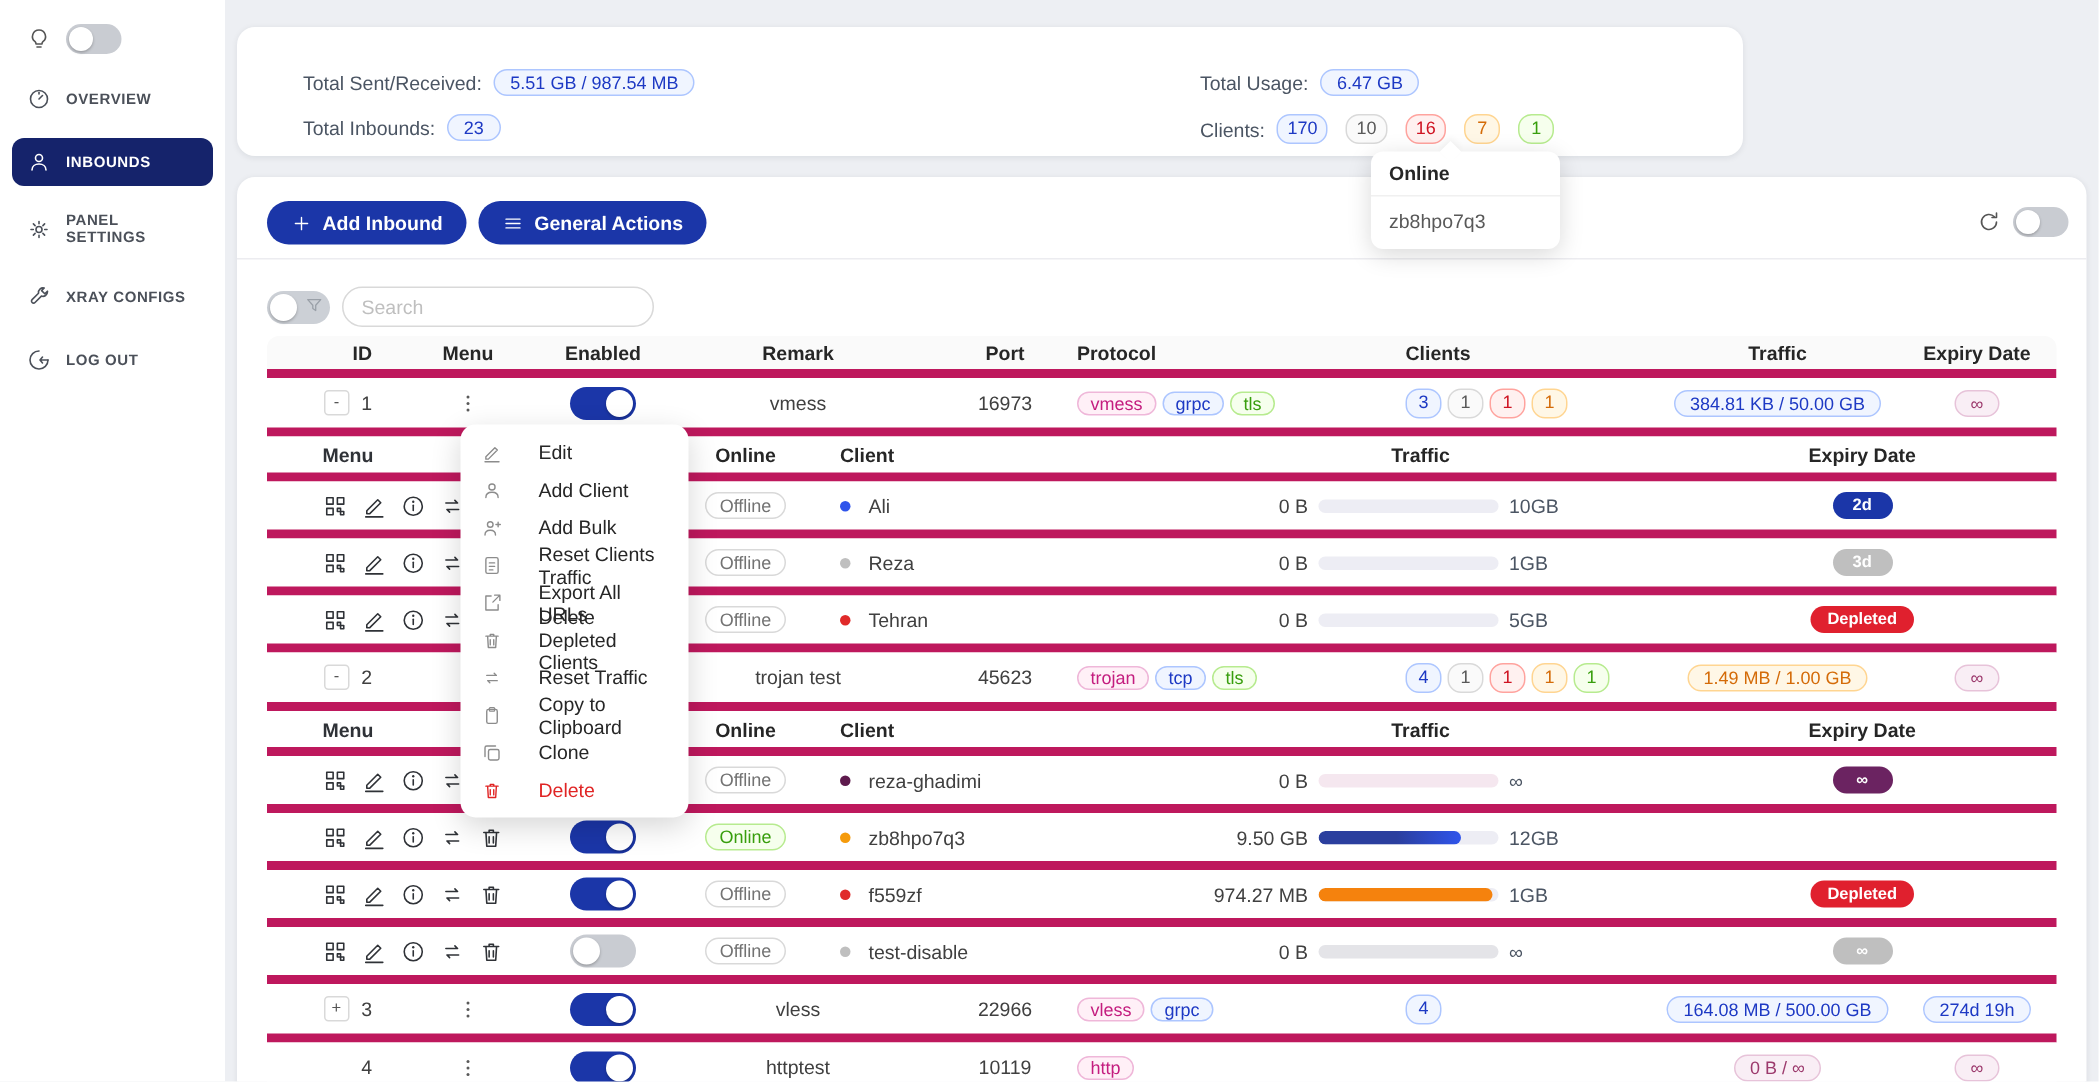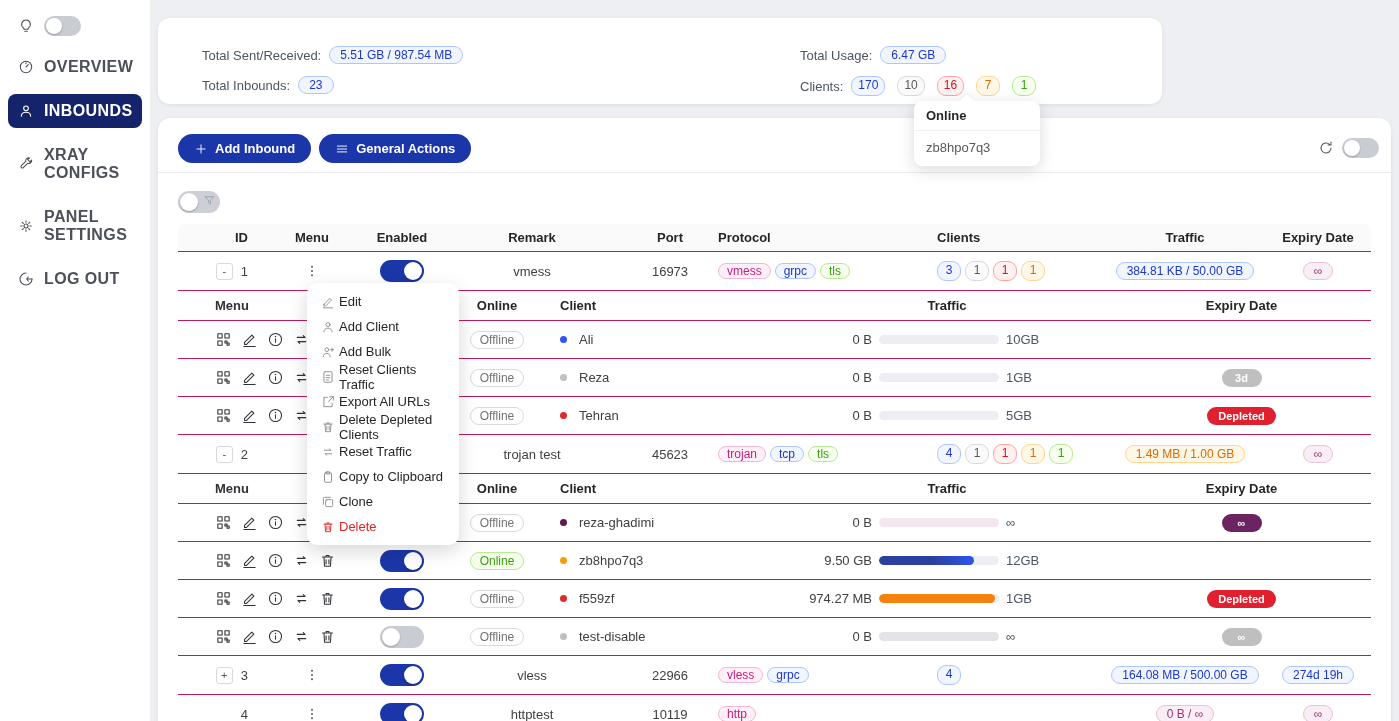--- a/index.html
+++ b/index.html
@@ -6,21 +6,21 @@
   body{
     width:1399px;height:721px;position:relative;overflow:hidden;
     background:#edeff3;color:#404040;
     font-family:"Liberation Sans","DejaVu Sans",sans-serif;font-size:13px;
   }
   svg.ic{width:16px;height:16px;fill:none;stroke:currentColor;stroke-width:1.6;stroke-linecap:round;stroke-linejoin:round;flex:none}
   
   .sidebar{position:absolute;left:0;top:0;width:150px;height:721px;background:#fff;z-index:5}
   .sb-bulb{display:flex;align-items:center;gap:10px;padding:16px 0 4px 18px;color:#555}
   .sb-item{display:flex;align-items:center;gap:10px;margin:10px 8px 0 8px;padding:8px 10px;border-radius:8px;
-    font-size:16px;font-weight:700;letter-spacing:.4px;color:#4b5059;cursor:pointer}
+    font-size:10px;font-weight:700;letter-spacing:.4px;color:#4b5059;cursor:pointer}
   .sb-item.active{background:var(--primary-dark);color:#fff}
   
   .tg{width:44px;height:22px;border-radius:11px;display:inline-block;position:relative;cursor:pointer;flex:none}
   .tg .knob{position:absolute;top:2px;width:18px;height:18px;border-radius:50%;background:#fff;box-shadow:0 1px 2px rgba(0,0,0,.25)}
   .tg.on{background:var(--primary)} .tg.on .knob{left:24px}
   .tg.off{background:#c9ccd2} .tg.off .knob{left:2px}
   .tg.sm{width:37px;height:20px}.tg.sm .knob{width:16px;height:16px}
   .tg.filter{width:42px;height:22px;background:#ccd0d6}
   .tg.filter .funnel{position:absolute;right:4px;top:3px;color:#9aa0a8}
   
@@ -44,21 +44,21 @@
   .sp-red{background:var(--solid-red)} .sp-orange{background:var(--solid-orange)} .sp-plum{background:var(--solid-plum)}
   .st{display:inline-block;padding:1px 9px;border-radius:11px;font-size:12px;border:1px solid}
   .st-off{color:#737373;border-color:#d9d9d9;background:#fff}
   .st-on{color:var(--green-text);border-color:var(--green-border);background:var(--green-bg)}
   
   .btn{height:29px;border:none;border-radius:15px;background:var(--primary);color:#fff;display:inline-flex;align-items:center;gap:7px;padding:0 16px;font-size:13px;font-weight:600;cursor:pointer;font-family:inherit}
   .search{width:208px;height:27px;border:1px solid #d9d9d9;border-radius:14px;padding:0 12px;font-size:13px;color:#404040;outline:none;font-family:inherit;box-sizing:border-box}
   .search::placeholder{color:#bfbfbf}
   
   .table{position:absolute;left:20px;top:106px;width:1193px}
-  .r{display:flex;box-sizing:border-box;border-bottom:1px solid #be185d;background:#fff}
+  .r{display:flex;box-sizing:border-box;border-bottom:6px solid #be185d;background:#fff}
   .r.th{height:28px;background:#fafafa;border-radius:8px 8px 0 0;font-weight:700;color:#262626}
   .r.ib{height:39px}
   .r.sh{height:30px;font-weight:700;color:#262626}
   .r.cr{height:38px}
   .c{box-sizing:border-box;flex:none;display:flex;align-items:center}
   .cid{width:84px;justify-content:flex-end;padding-right:14px}
   .cmenu{width:100px;justify-content:center}
   .cen{width:80px;justify-content:center}
   .crem{width:180px;justify-content:center}
   .cport{width:96px;justify-content:center}
@@ -78,21 +78,21 @@
   .dot{width:7px;height:7px;border-radius:50%;display:inline-block;margin-right:12px;flex:none}
   .tval{width:90px;text-align:right;color:#404040;display:inline-block;white-space:nowrap}
   .bar{width:120px;height:9px;border-radius:5px;margin:0 7px;position:relative;overflow:hidden;background:var(--track);flex:none}
   .bar.pinkbg{background:var(--track-pink)} .bar.graybg{background:var(--track-gray)}
   .bar i{position:absolute;left:0;top:0;bottom:0;border-radius:5px}
   .f-blue{background:linear-gradient(90deg,var(--fill-blue-dark) 0%,var(--fill-blue-dark) 55%,var(--fill-blue) 100%)}
   .f-orange{background:var(--fill-orange)}
   .tcap{color:#4b5563;white-space:nowrap}
   
   .ctx{position:absolute;left:307px;top:283px;width:152px;background:#fff;border-radius:10px;box-shadow:0 6px 20px rgba(0,0,0,.16);padding:6px 0;z-index:30}
-  .ctx-item{display:flex;align-items:center;gap:4px;padding:4px 14px;height:17px;font-size:13px;color:#262626;cursor:pointer}
+  .ctx-item{display:flex;align-items:center;gap:24px;padding:4px 14px;height:17px;font-size:13px;color:#262626;cursor:pointer}
   .ctx-item svg{width:14px;height:14px;color:#8c8c8c}
   .ctx-item.danger,.ctx-item.danger svg{color:var(--danger)}
   
   .pop{position:absolute;left:914px;top:101px;width:126px;background:#fff;border-radius:8px;box-shadow:0 4px 16px rgba(0,0,0,.15);z-index:40}
   .pop .arrow{position:absolute;top:-5px;left:48px;width:10px;height:10px;background:#fff;transform:rotate(45deg);box-shadow:-2px -2px 4px rgba(0,0,0,.04)}
   .pop-title{padding:7px 12px;font-weight:700;color:#262626;border-bottom:1px solid #f0f0f0}
   .pop-body{padding:9px 12px 11px;color:#595959}
   .refresh-group{position:absolute;right:12px;top:20px;display:flex;align-items:center;gap:8px;color:#555}
 </style>
 </head>
@@ -201,29 +201,29 @@
     <span>OVERVIEW</span>
   </div>
   <div class="sb-item active">
     <svg class="ic">
         <use href="#i-person"></use>
       </svg>
     <span>INBOUNDS</span>
   </div>
   <div class="sb-item">
     <svg class="ic">
+        <use href="#i-gear"></use>
+      </svg>
+    <span>PANEL SETTINGS</span>
+  </div>
+  <div class="sb-item">
+    <svg class="ic">
         <use href="#i-wrench"></use>
       </svg>
     <span>XRAY CONFIGS</span>
-  </div>
-  <div class="sb-item">
-    <svg class="ic">
-        <use href="#i-gear"></use>
-      </svg>
-    <span>PANEL SETTINGS</span>
   </div>
   <div class="sb-item">
     <svg class="ic">
         <use href="#i-logout"></use>
       </svg>
     <span>LOG OUT</span>
   </div>
 </div>
 
 <div class="card stats-card">
@@ -280,20 +280,21 @@
   </div>
   <div style="position:absolute;left:0;right:0;top:54px;border-top:1px solid #ececf0"></div>
 
   <div style="position:absolute;left:20px;top:73px;display:flex;align-items:center;gap:8px">
     <span class="tg filter off">
       <span class="knob"></span>
       <svg class="ic funnel" style="width:13px;height:13px">
           <use href="#i-funnel"></use>
         </svg>
     </span>
+    <input class="search" placeholder="Search" style="">
   </div>
 
   <div class="table">
 
     <div class="r th">
       <div class="c cid">ID</div>
       <div class="c cmenu">Menu</div>
       <div class="c cen">Enabled</div>
       <div class="c crem">Remark</div>
       <div class="c cport">Port</div>
@@ -376,20 +377,23 @@
         </div>
       <div class="c sclient">
           <span class="dot" style="background-color: rgb(47, 84, 235);"></span>
           <span>Ali</span>
         </div>
       <div class="c straffic">
         <span class="tval">0 B</span>
         <span class="bar"></span>
         <span class="tcap">10GB</span>
       </div>
+      <div class="c sexpiry">
+          <span class="sp sp-navy">2d</span>
+        </div>
     </div>
 
     <div class="r cr">
       <div class="c smenu">
         <svg class="mi">
             <use href="#i-qr"></use>
           </svg>
         <svg class="mi">
             <use href="#i-edit"></use>
           </svg>

